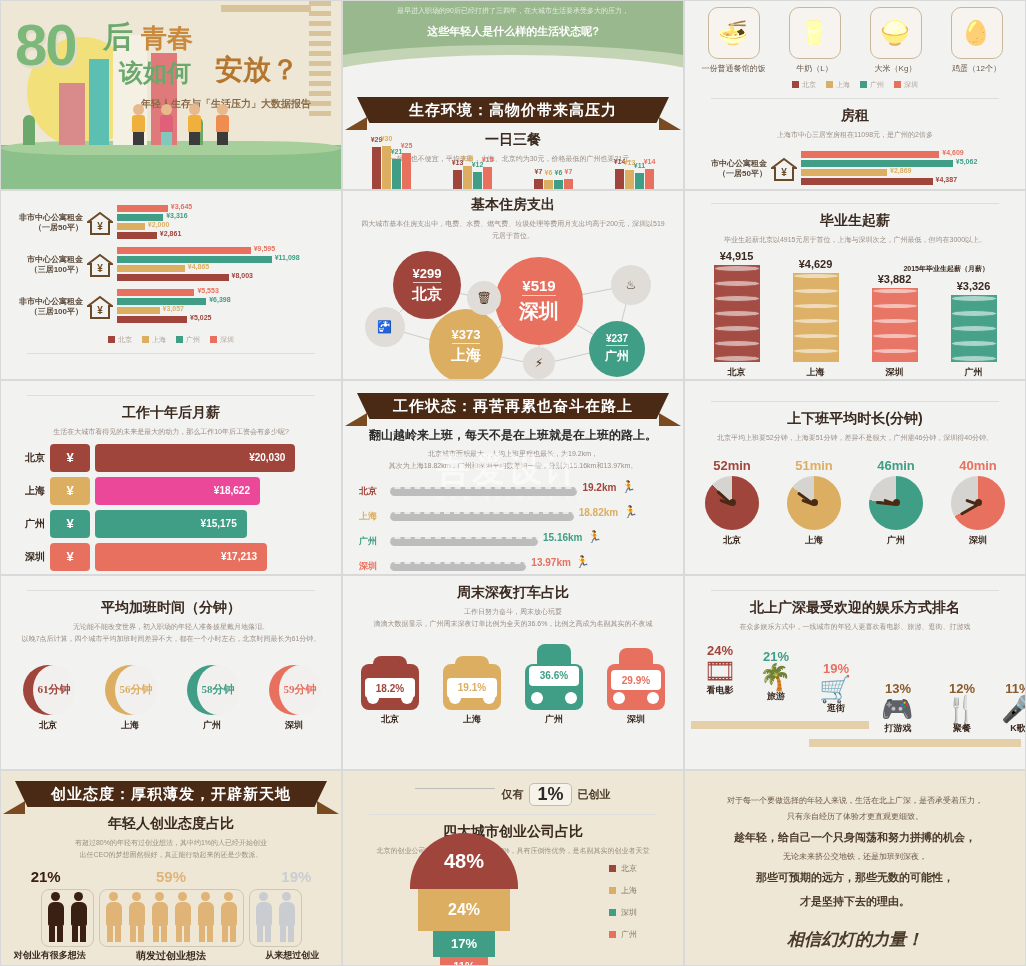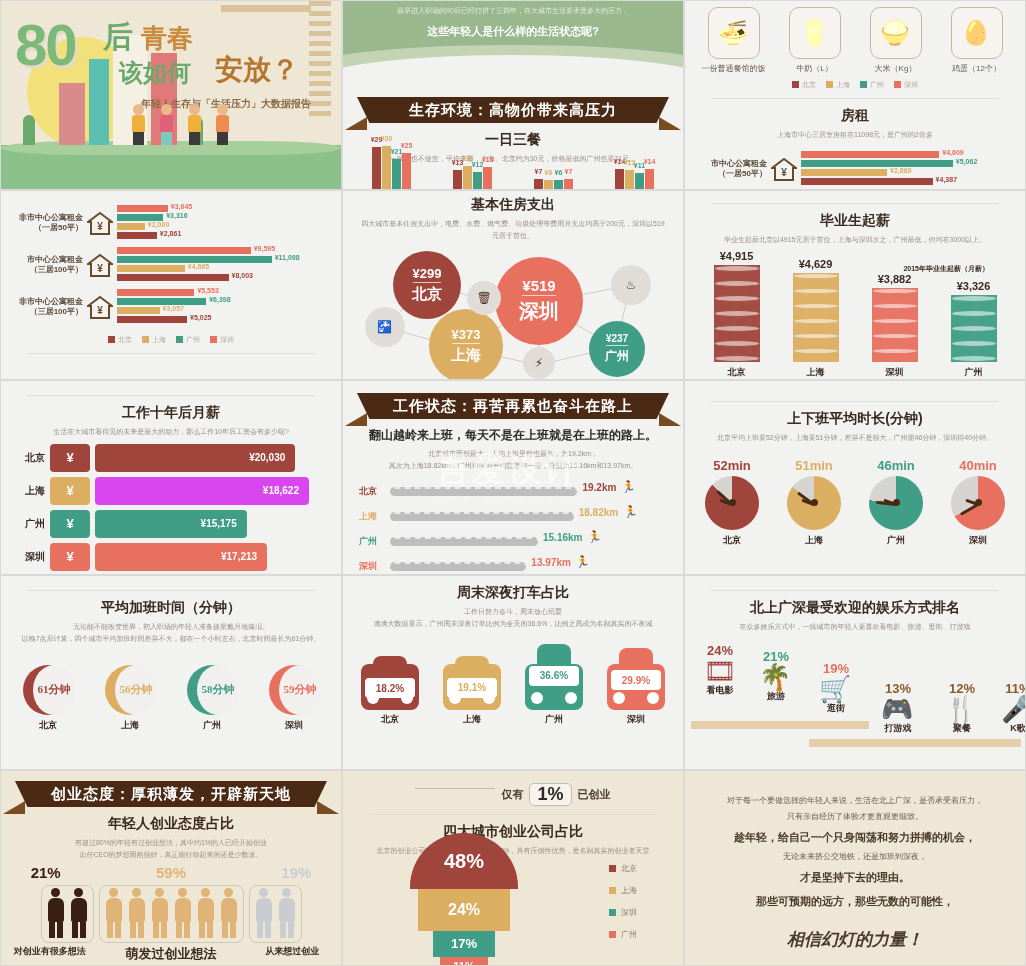--- a/index.html
+++ b/index.html
@@ -550,21 +550,21 @@
     <div class="sec-sub">生活在大城市看得见的未来是最大的动力，那么工作10年后工资会有多少呢?</div>
     <div id="salary-rows" style="margin-top:6px">
         <div class="salrow">
           <div class="sallbl">北京</div>
           <div class="salicon" style="background:#a0453c">¥</div>
           <div class="salbar" style="width:200.29999999999998px;background:#a0453c">¥20,030</div>
         </div>
         <div class="salrow">
           <div class="sallbl">上海</div>
           <div class="salicon" style="background:#dcae61">¥</div>
-          <div class="salbar" style="width:214px;background:#d946ef">¥18,622</div>
+          <div class="salbar" style="width:165px;background:#ec4899">¥18,622</div>
         </div>
         <div class="salrow">
           <div class="sallbl">广州</div>
           <div class="salicon" style="background:#3f9e85">¥</div>
           <div class="salbar" style="width:151.75px;background:#3f9e85">¥15,175</div>
         </div>
         <div class="salrow">
           <div class="sallbl">深圳</div>
           <div class="salicon" style="background:#e8705f">¥</div>
           <div class="salbar" style="width:172.13px;background:#e8705f">¥17,213</div>
@@ -869,21 +869,21 @@
               <div class="t" style="background:#c9cdd2"></div>
               <div class="l" style="--c:#c9cdd2">
                 <span style="position:absolute;left:1px;top:0;width:6px;height:16px;background:#c9cdd2"></span>
                 <span style="position:absolute;right:1px;top:0;width:6px;height:16px;background:#c9cdd2"></span>
               </div>
             </div>
           </div>
         </div>
         <div style="display:flex;justify-content:center;gap:24px;margin-top:2px">
           <div style="font-size:9px;font-weight:bold;color:#3a2a20;width:104px;text-align:center">对创业有很多想法</div>
-          <div style="font-size:13px;font-weight:bold;color:#3a2a20;width:104px;text-align:center">萌发过创业想法</div>
+          <div style="font-size:10px;font-weight:bold;color:#3a2a20;width:104px;text-align:center">萌发过创业想法</div>
           <div style="font-size:9px;font-weight:bold;color:#3a2a20;width:104px;text-align:center">从来想过创业</div>
         </div>
       </div>
   </div>
 
   <div class="cell close-cell">
     <div style="display:flex;align-items:center;justify-content:center;gap:6px;padding-top:12px">
       <span style="display:inline-block;width:80px;height:1px;background:#bdbdbd;position:relative;top:-6px"></span>
       <span style="font-size:11px;font-weight:bold;color:#4a3a28">仅有</span>
       <span style="font-size:18px;font-weight:bold;color:#2b2b2b;border:1px solid #bdbdbd;border-radius:5px;padding:0 7px;background:#f7f3ea">1%</span>
@@ -917,19 +917,19 @@
         </div>
       </div>
   </div>
 
   <div class="cell close-cell">
     <div class="ctxt" style="padding:22px 24px 0">
       <div class="csm">对于每一个要做选择的年轻人来说，生活在北上广深，是否承受着压力，</div>
       <div class="csm">只有亲自经历了体验才更直观更细致。</div>
       <div class="cbg">趁年轻，给自己一个只身闯荡和努力拼搏的机会，</div>
       <div class="csm">无论未来挤公交地铁，还是加班到深夜，</div>
+      <div class="cbg">那些可预期的远方，那些无数的可能性，</div>
       <div class="cbg">才是坚持下去的理由。</div>
-      <div class="cbg">那些可预期的远方，那些无数的可能性，</div>
     </div>
     <div class="csign">相信幻灯的力量！</div>
   </div>
 
 </div>
 
 </body></html>

